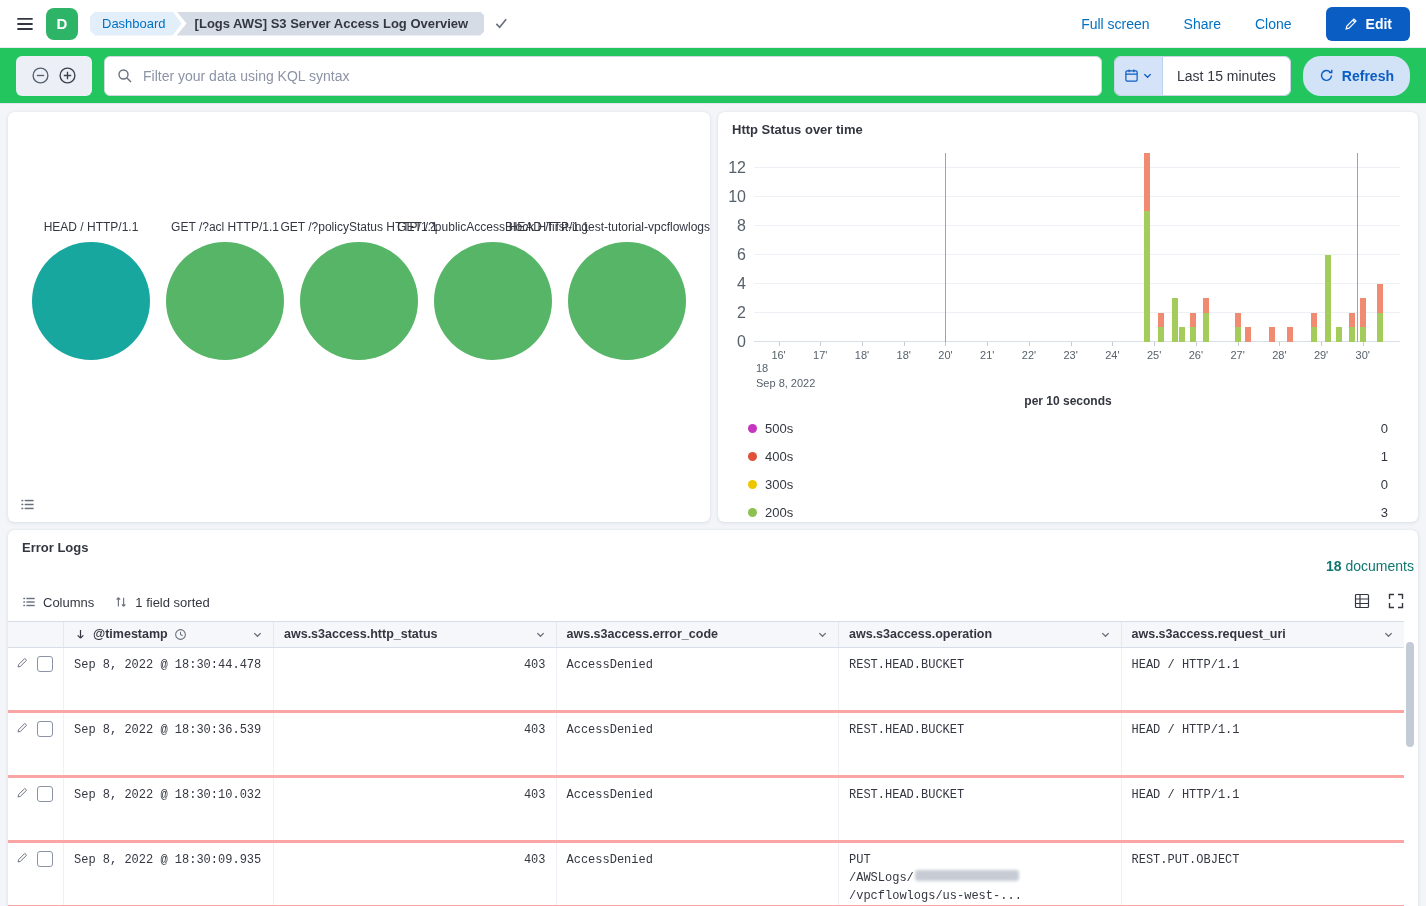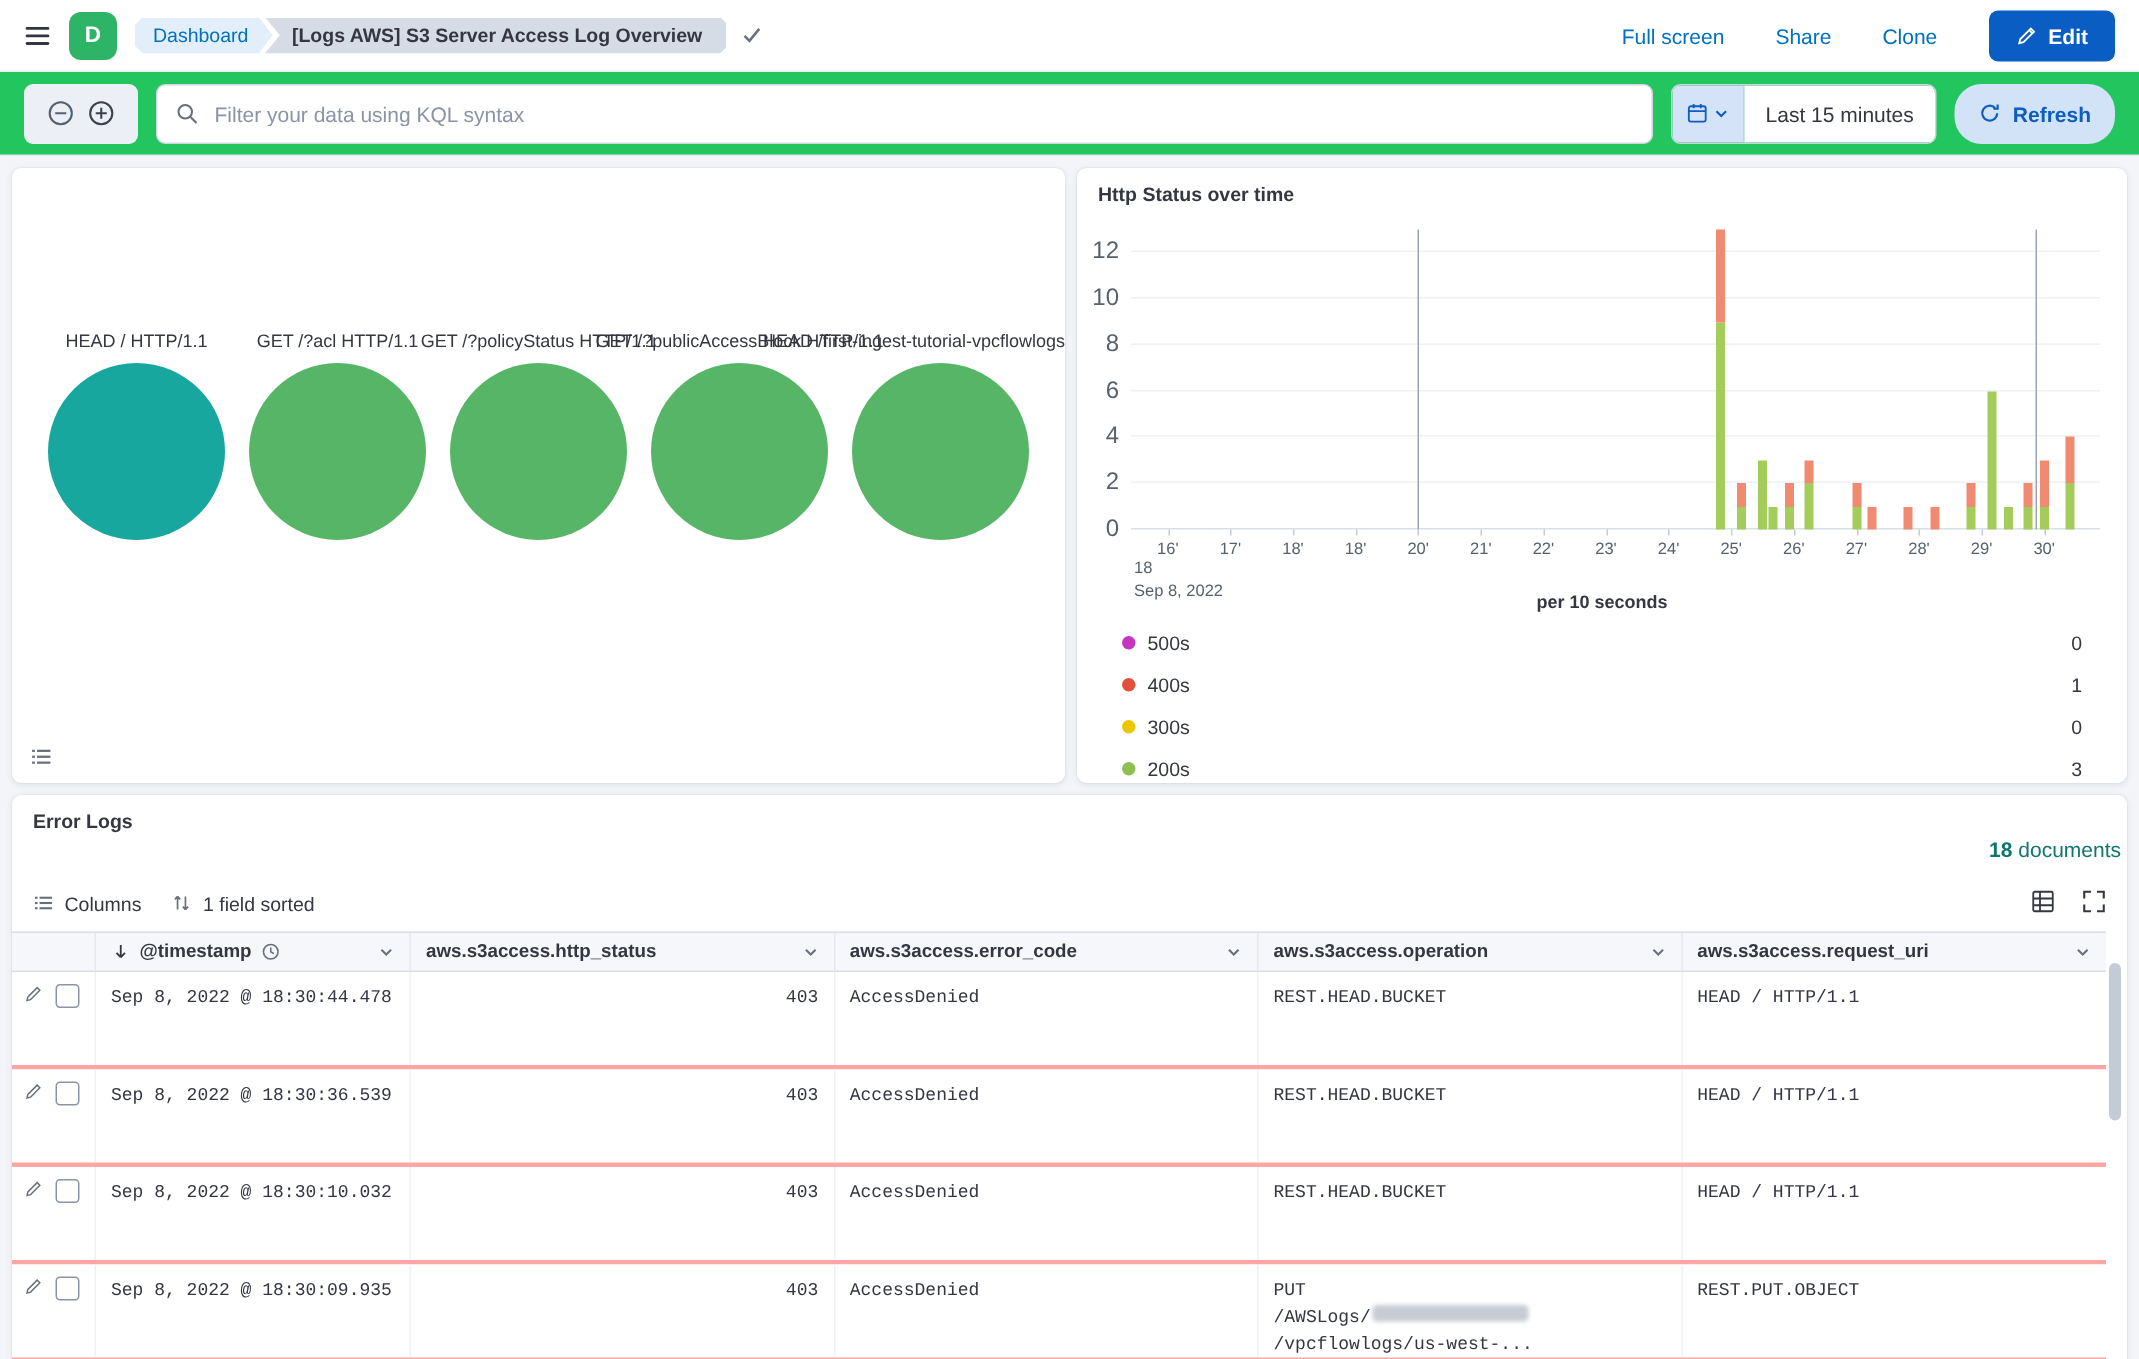--- a/index.html
+++ b/index.html
@@ -64,21 +64,21 @@
   
   .chart-area{margin:16px 18px 0 36px;height:252px;position:relative;}
   .gridline{position:absolute;left:0;right:0;height:1px;background:#edf0f4;}
   .gridline.base{background:#d9dfe8;}
   .ytick{position:absolute;right:calc(100% + 8px);font-size:16px;color:#57616c;line-height:12px;}
   .xtick{position:absolute;top:calc(100% + 7px);transform:translateX(-50%);font-size:11px;color:#57616c;white-space:nowrap;}
   .tickmark{position:absolute;top:100%;width:1px;height:4px;background:#c4cbd6;}
   .marker{position:absolute;top:0;bottom:0;width:1px;background:#9aa5b3;}
   .bar{position:absolute;width:6px;}
   .xcontext{position:absolute;left:2px;top:calc(100% + 19px);font-size:11px;color:#57616c;line-height:1.35;}
-  .xlabel{text-align:center;font-weight:700;font-size:12px;color:#343741;margin-top:41px;}
+  .xlabel{text-align:center;font-weight:700;font-size:12px;color:#343741;margin-top:52px;}
   .chart-legend{margin:10px 30px 0;display:grid;grid-template-columns:1fr;column-gap:36px;row-gap:8px;}
   .legend-item{display:flex;align-items:center;gap:8px;font-size:13px;color:#343741;height:20px;}
   .legend-item .dot{width:9px;height:9px;border-radius:50%;flex:none;}
   .legend-item .lg-value{margin-left:auto;}
 
   
   .docs-line{position:absolute;top:28px;right:4px;font-size:14px;color:#0f766e;text-align:center;}
   .docs-line b{font-weight:700;}
   .grid-toolbar{margin-top:34px;height:26px;display:flex;align-items:center;justify-content:space-between;
     padding:0 14px;}

